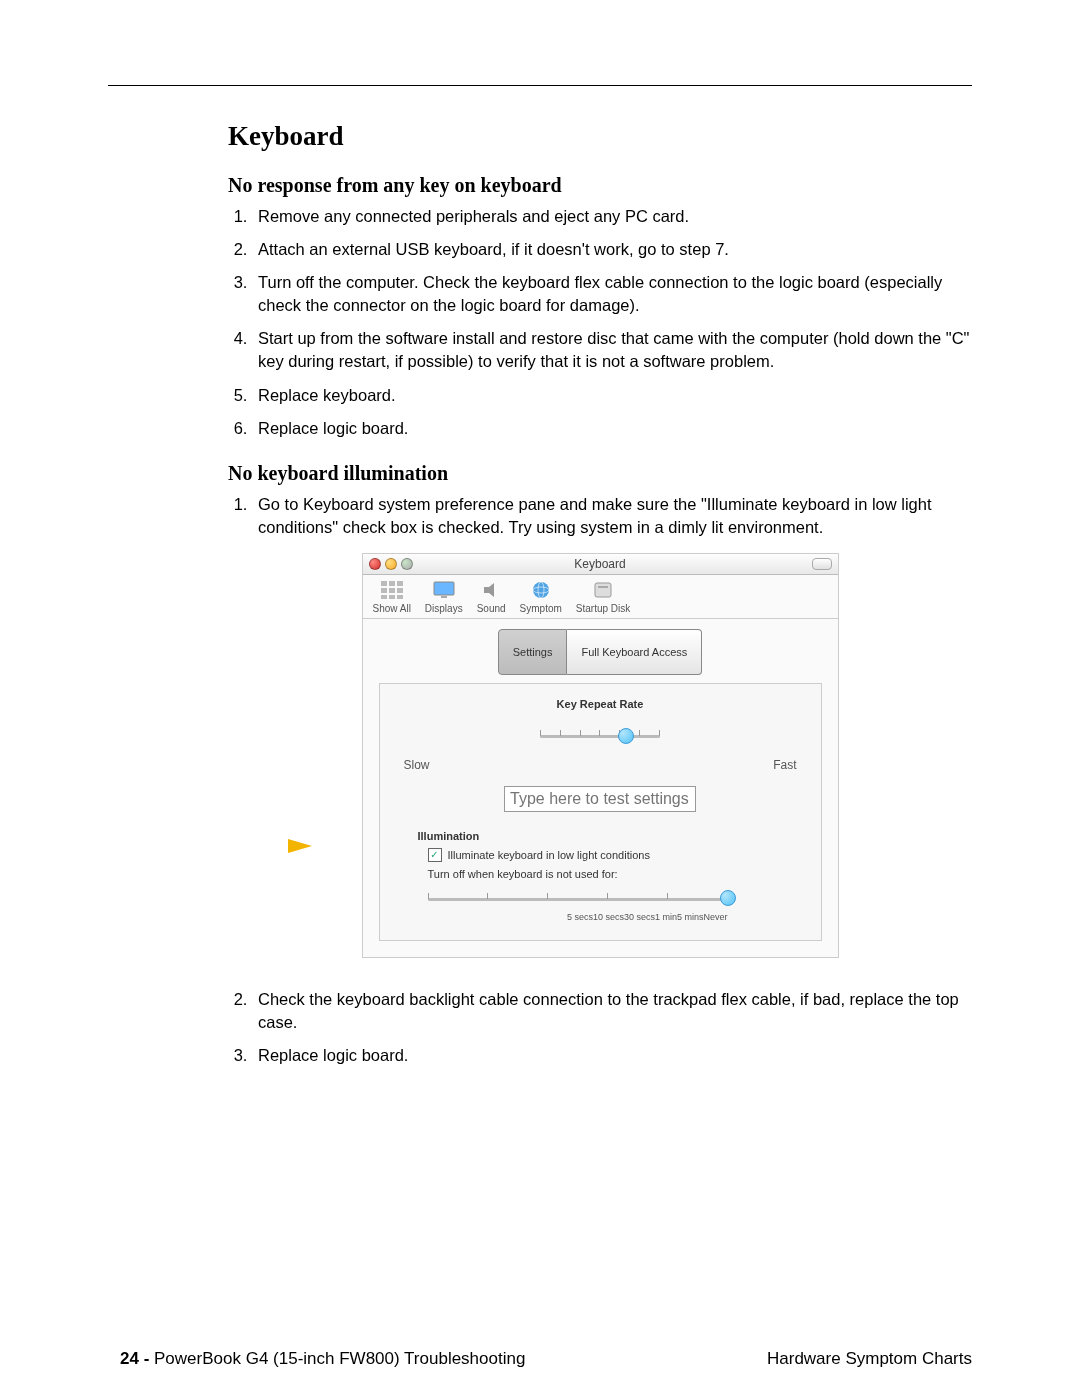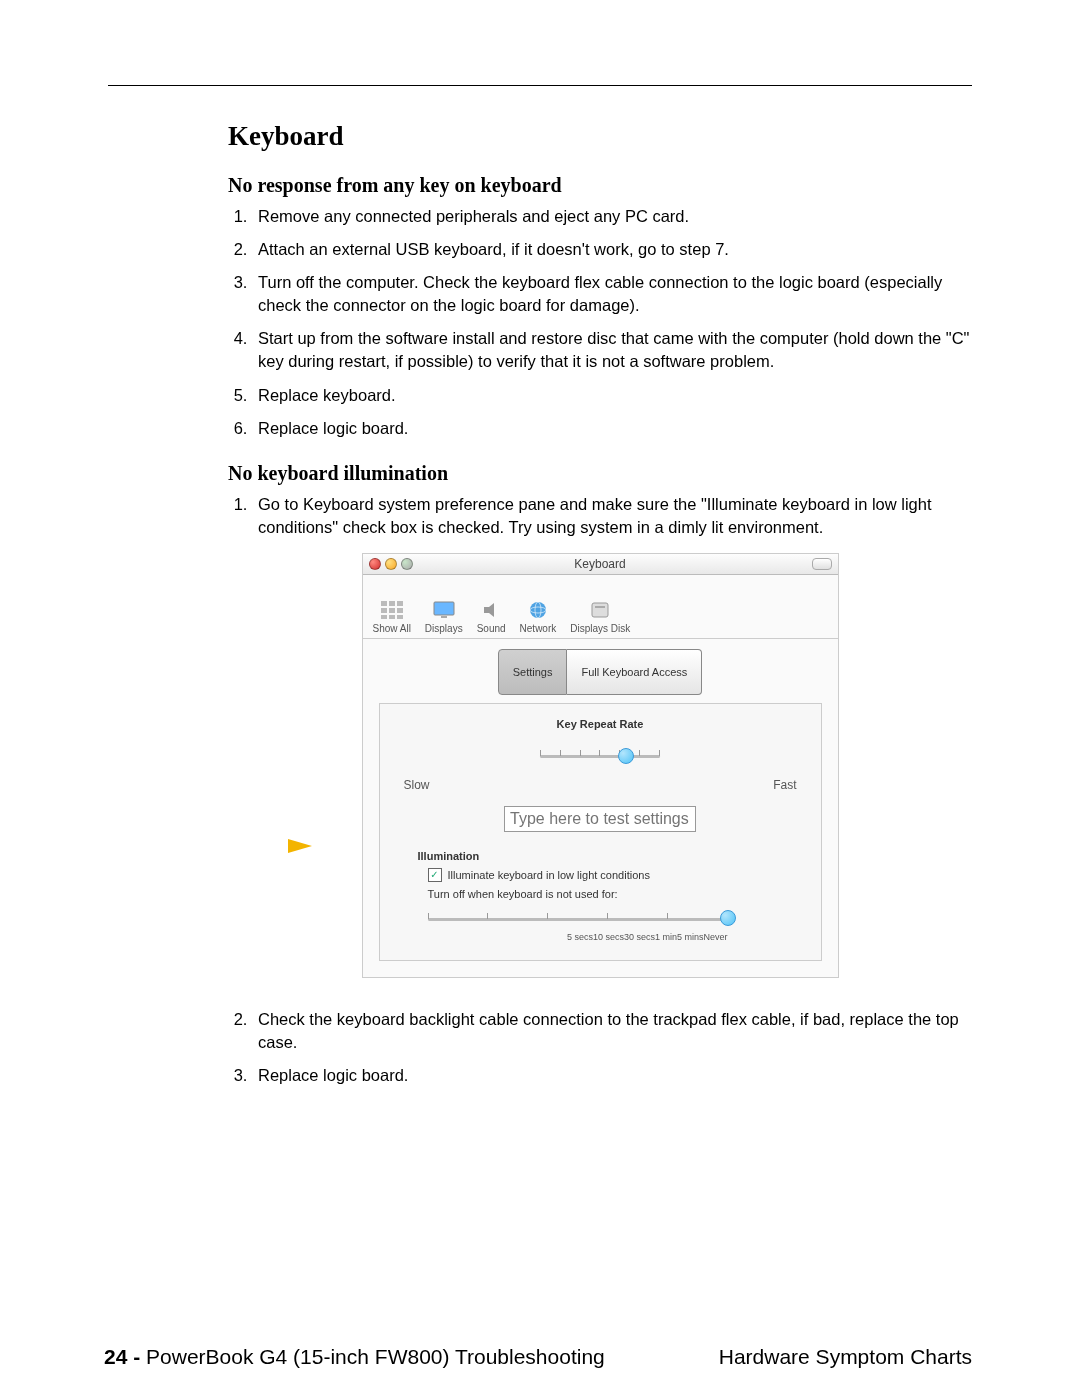--- a/index.html
+++ b/index.html
@@ -88,21 +88,21 @@
   .toggle-btn {
     margin-left: auto;
     width: 18px; height: 10px;
     border: 1px solid #aaa; border-radius: 4px;
     background: linear-gradient(#fff,#e0e0e0);
   }
 
   .toolbar {
     display: flex;
     gap: 14px;
-    padding: 24px 10px 4px 10px;
+    padding: 4px 10px 4px 10px;
     border-bottom: 1px solid #ccc;
   }
   .tool {
     display: flex; flex-direction: column; align-items: center;
     font-size: 10px; color: #555; gap: 2px;
   }
   .tool .ticon {
     width: 28px; height: 22px; display:flex; align-items:center; justify-content:center;
   }
 
@@ -187,25 +187,25 @@
     border-top: 7px solid transparent;
     border-bottom: 7px solid transparent;
     border-left: 24px solid #f3b400;
   }
   .arrow-wrap { position: relative; }
 
   
   .footer {
     position: absolute;
     bottom: 28px;
-    left: 104px;
+    left: 120px;
     right: 108px;
     display: flex;
     justify-content: space-between;
-    font-size: 21px;
+    font-size: 17px;
   }
   .footer .left b { font-weight: bold; }
 </style>
 </head>
 <body>
 
 <div class="page">
   <hr class="hr-top">
 
   <div class="content">
@@ -275,30 +275,30 @@
           <span>Sound</span>
         </div>
         <div class="tool">
           <div class="ticon">
             <svg width="20" height="20">
                   <circle cx="10" cy="10" r="8" fill="#4fa3e3"></circle>
                   <ellipse cx="10" cy="10" rx="8" ry="3" fill="none" stroke="#fff" stroke-width="0.6"></ellipse>
                   <ellipse cx="10" cy="10" rx="3" ry="8" fill="none" stroke="#fff" stroke-width="0.6"></ellipse>
                 </svg>
           </div>
-          <span>Network</span>
+          <span>Symptom</span>
         </div>
         <div class="tool">
           <div class="ticon">
             <svg width="20" height="20">
                   <rect x="2" y="3" width="16" height="14" rx="2" fill="#ddd" stroke="#999"></rect>
                   <rect x="5" y="6" width="10" height="2" fill="#aaa"></rect>
                 </svg>
           </div>
-          <span>Displays Disk</span>
+          <span>Startup Disk</span>
         </div>
       </div>
 
       <div class="tabs">
         <div class="tab active">Settings</div>
         <div class="tab">Full Keyboard Access</div>
       </div>
 
       <div class="pane-inner">
         <div class="row2">

